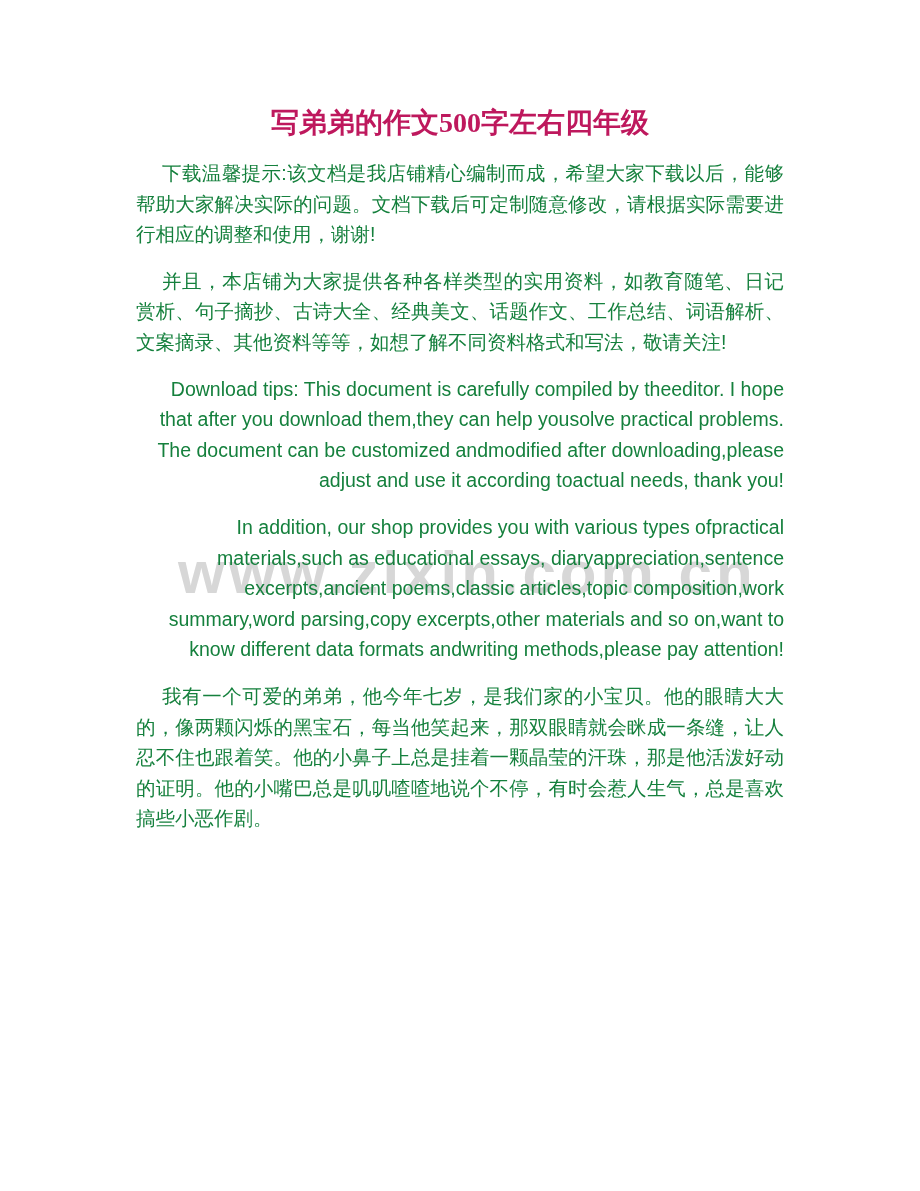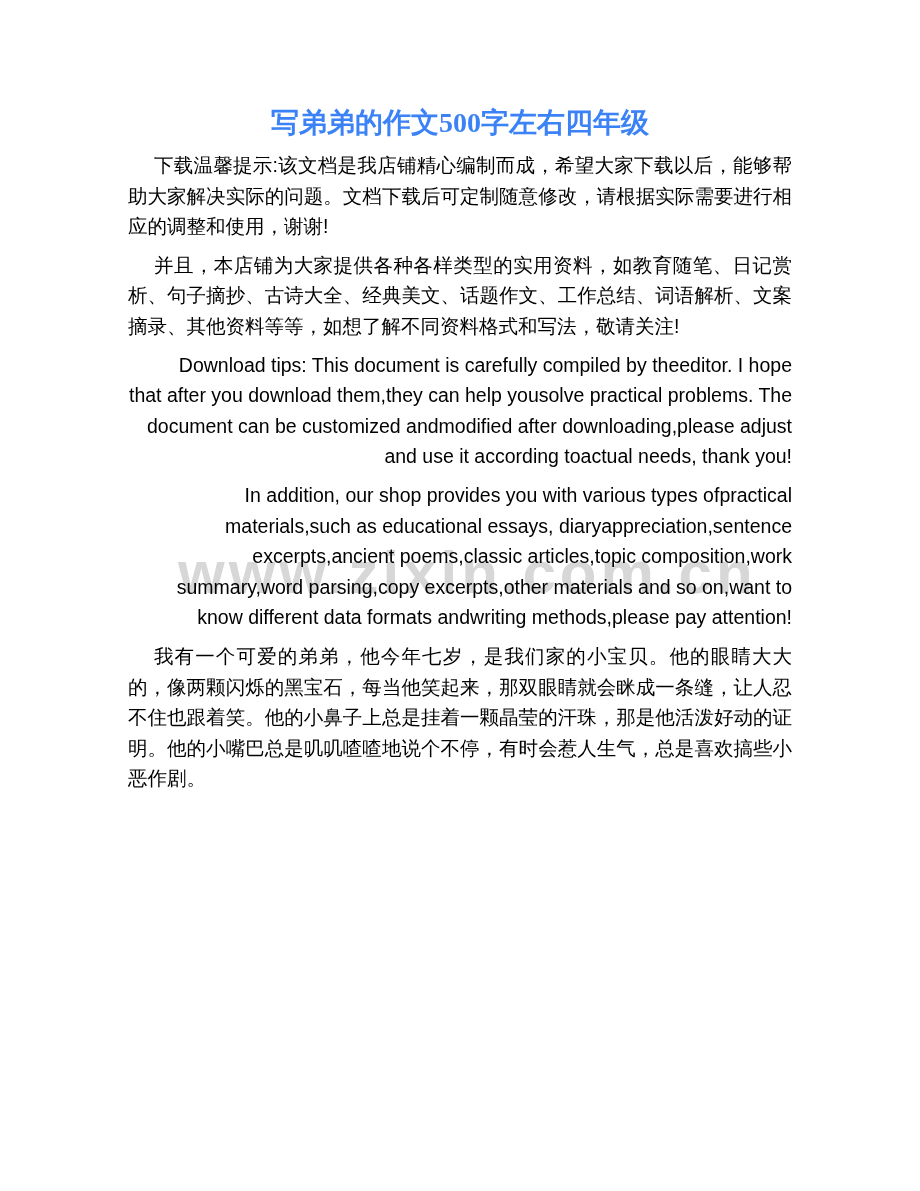--- a/index.html
+++ b/index.html
@@ -33,28 +33,28 @@
     z-index: 1;
     padding: 0 120px;
   }
   .doc-title {
     margin: 104px 0 0 0;
     text-align: center;
     font-family: "Liberation Serif", "DejaVu Serif", serif;
     font-weight: 700;
     font-size: 28px;
     line-height: 38px;
-    color: #3b82f6;
+    color: #be185d;
   }
   p.para {
-    margin: 8px;
+    margin: 16px;
     font-size: 19.5px;
     line-height: 30.6px;
     text-indent: 26px;
-    color: #000000;
+    color: #15803d;
   }
   p.cn { text-align: justify; }
   p.en { text-align: right; }
   .mt-first   { margin-top: 45px; }
   .mt-tight   { margin-top: 3px; }
   .mt-section { margin-top: 34px; }
   .mt-essay1  { margin-top: 22px; }
   .mt-essay2  { margin-top: 32px; }
 </style>
 </head>

